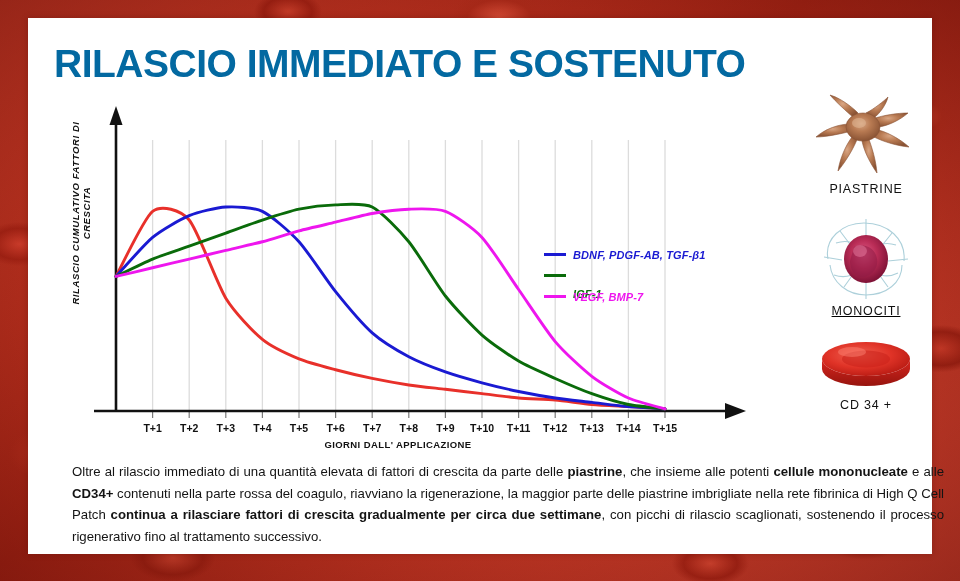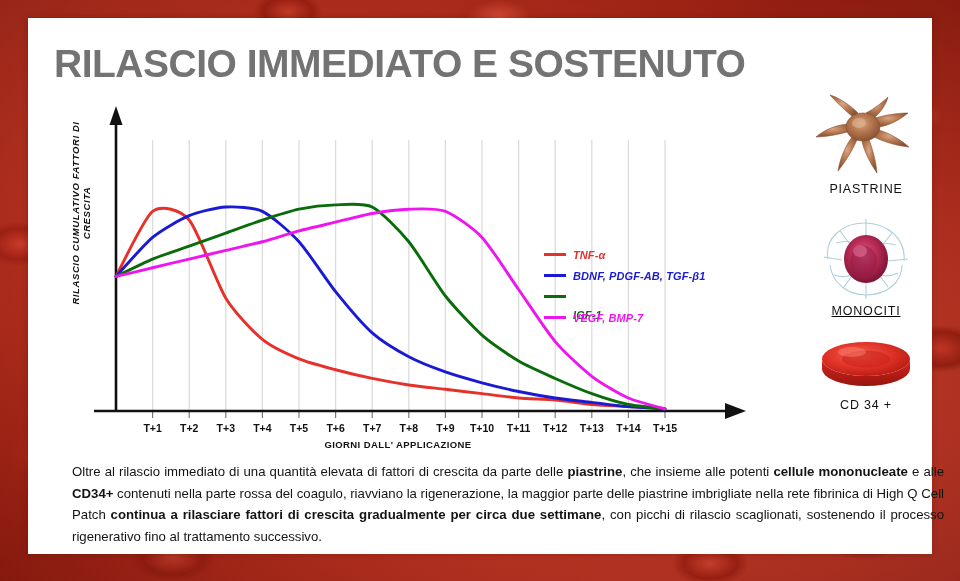--- a/index.html
+++ b/index.html
@@ -36,21 +36,21 @@
   
   .card{
     position:absolute;left:28px;top:18px;width:904px;height:536px;
     background:#ffffff;
     box-shadow:0 0 6px rgba(90,15,8,.35);
   }
 
   
   .title{
     position:absolute;left:26px;top:24px;
-    font-size:39px;font-weight:bold;color:#737373;
+    font-size:39px;font-weight:bold;color:#0369a1;
     letter-spacing:-0.5px;
     font-family:"Liberation Sans", sans-serif;
     white-space:nowrap;
   }
 
   
   .chart-wrap{position:absolute;left:0px;top:66px;width:740px;height:375px;}
   .chart-svg{display:block;}
 
   .ylabel{
@@ -170,24 +170,20 @@
             <text x="563.8" y="348">T+13</text>
             <text x="600.4" y="348">T+14</text>
             <text x="637" y="348">T+15</text>
           </g>
       </svg>
 
       <div class="ylabel">RILASCIO CUMULATIVO FATTORI DI CRESCITA</div>
       <div class="xlabel">GIORNI DALL' APPLICAZIONE</div>
 
       <div class="legend" id="legend">
-          <div class="leg-row">
-            <span class="leg-swatch" style="background: rgb(232, 48, 42);"></span>
-            <span class="leg-text" style="color: rgb(232, 48, 42);">TNF-α</span>
-          </div>
           <div class="leg-row">
             <span class="leg-swatch" style="background: rgb(26, 26, 210);"></span>
             <span class="leg-text" style="color: rgb(26, 26, 210);">BDNF, PDGF-AB, TGF-β1</span>
           </div>
           <div class="leg-row">
             <span class="leg-swatch" style="background: rgb(10, 107, 10);"></span>
             <span class="leg-text" style="color: rgb(10, 107, 10); margin-top: 36px;">IGF-1</span>
           </div>
           <div class="leg-row">
             <span class="leg-swatch" style="background: rgb(238, 22, 238);"></span>

